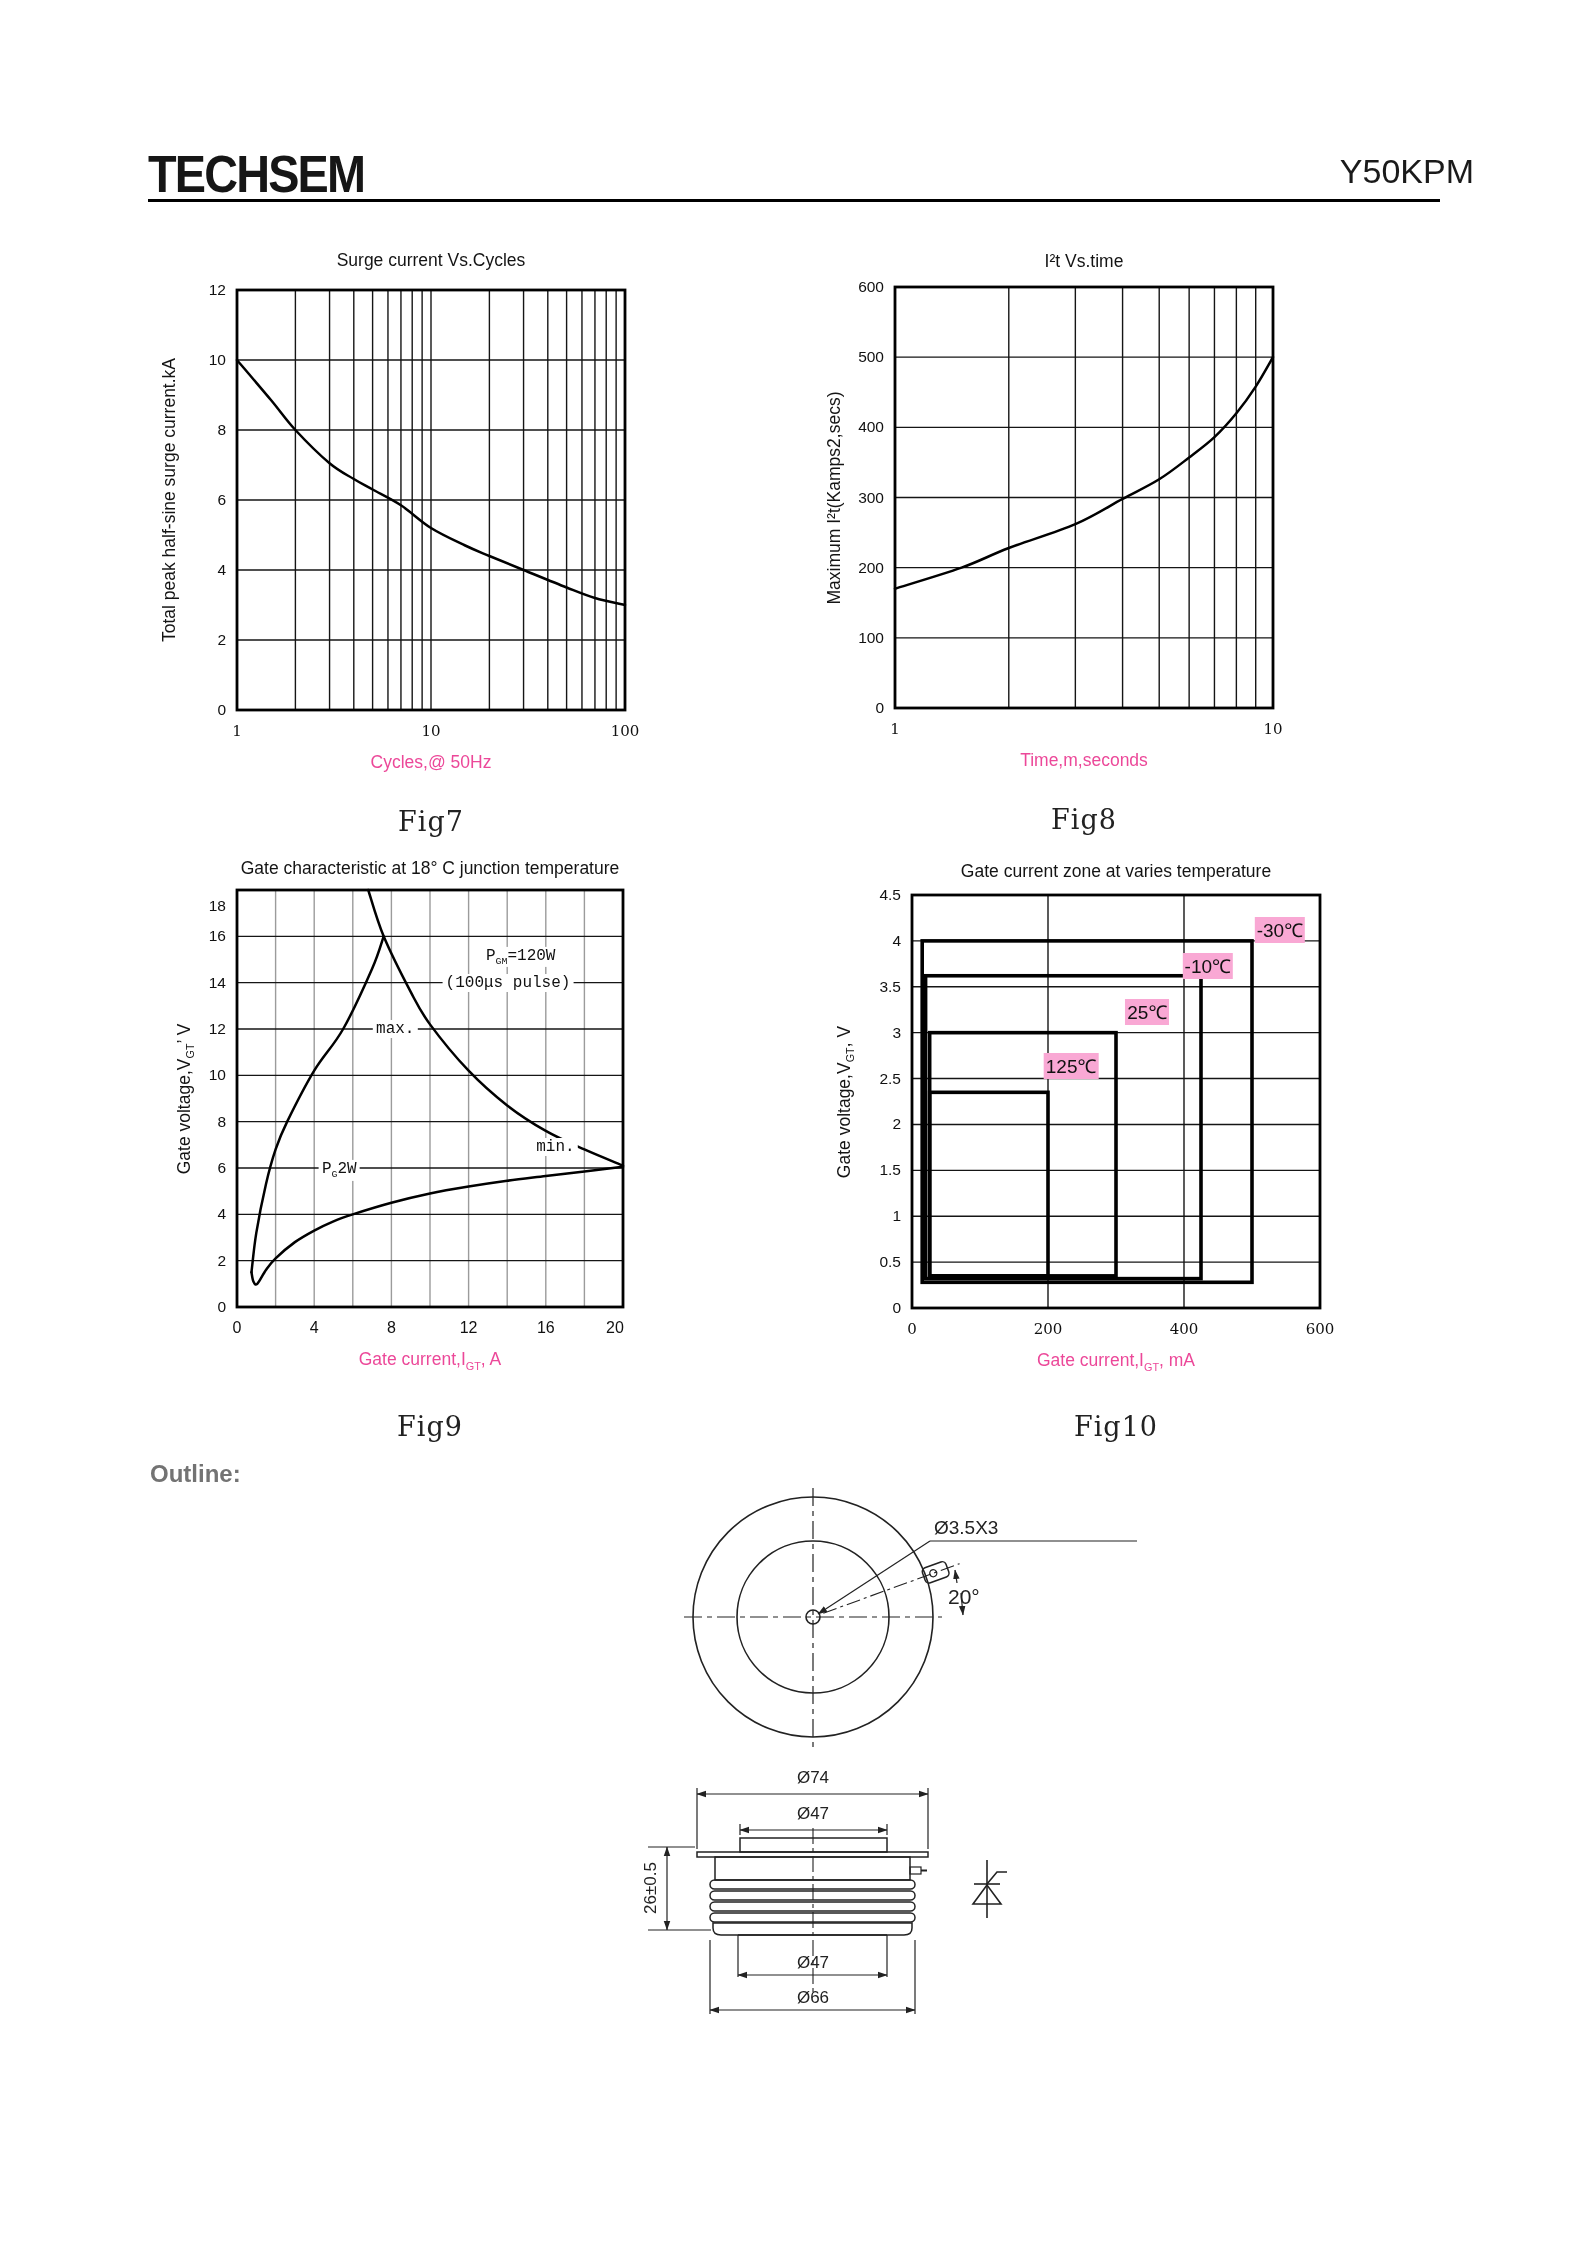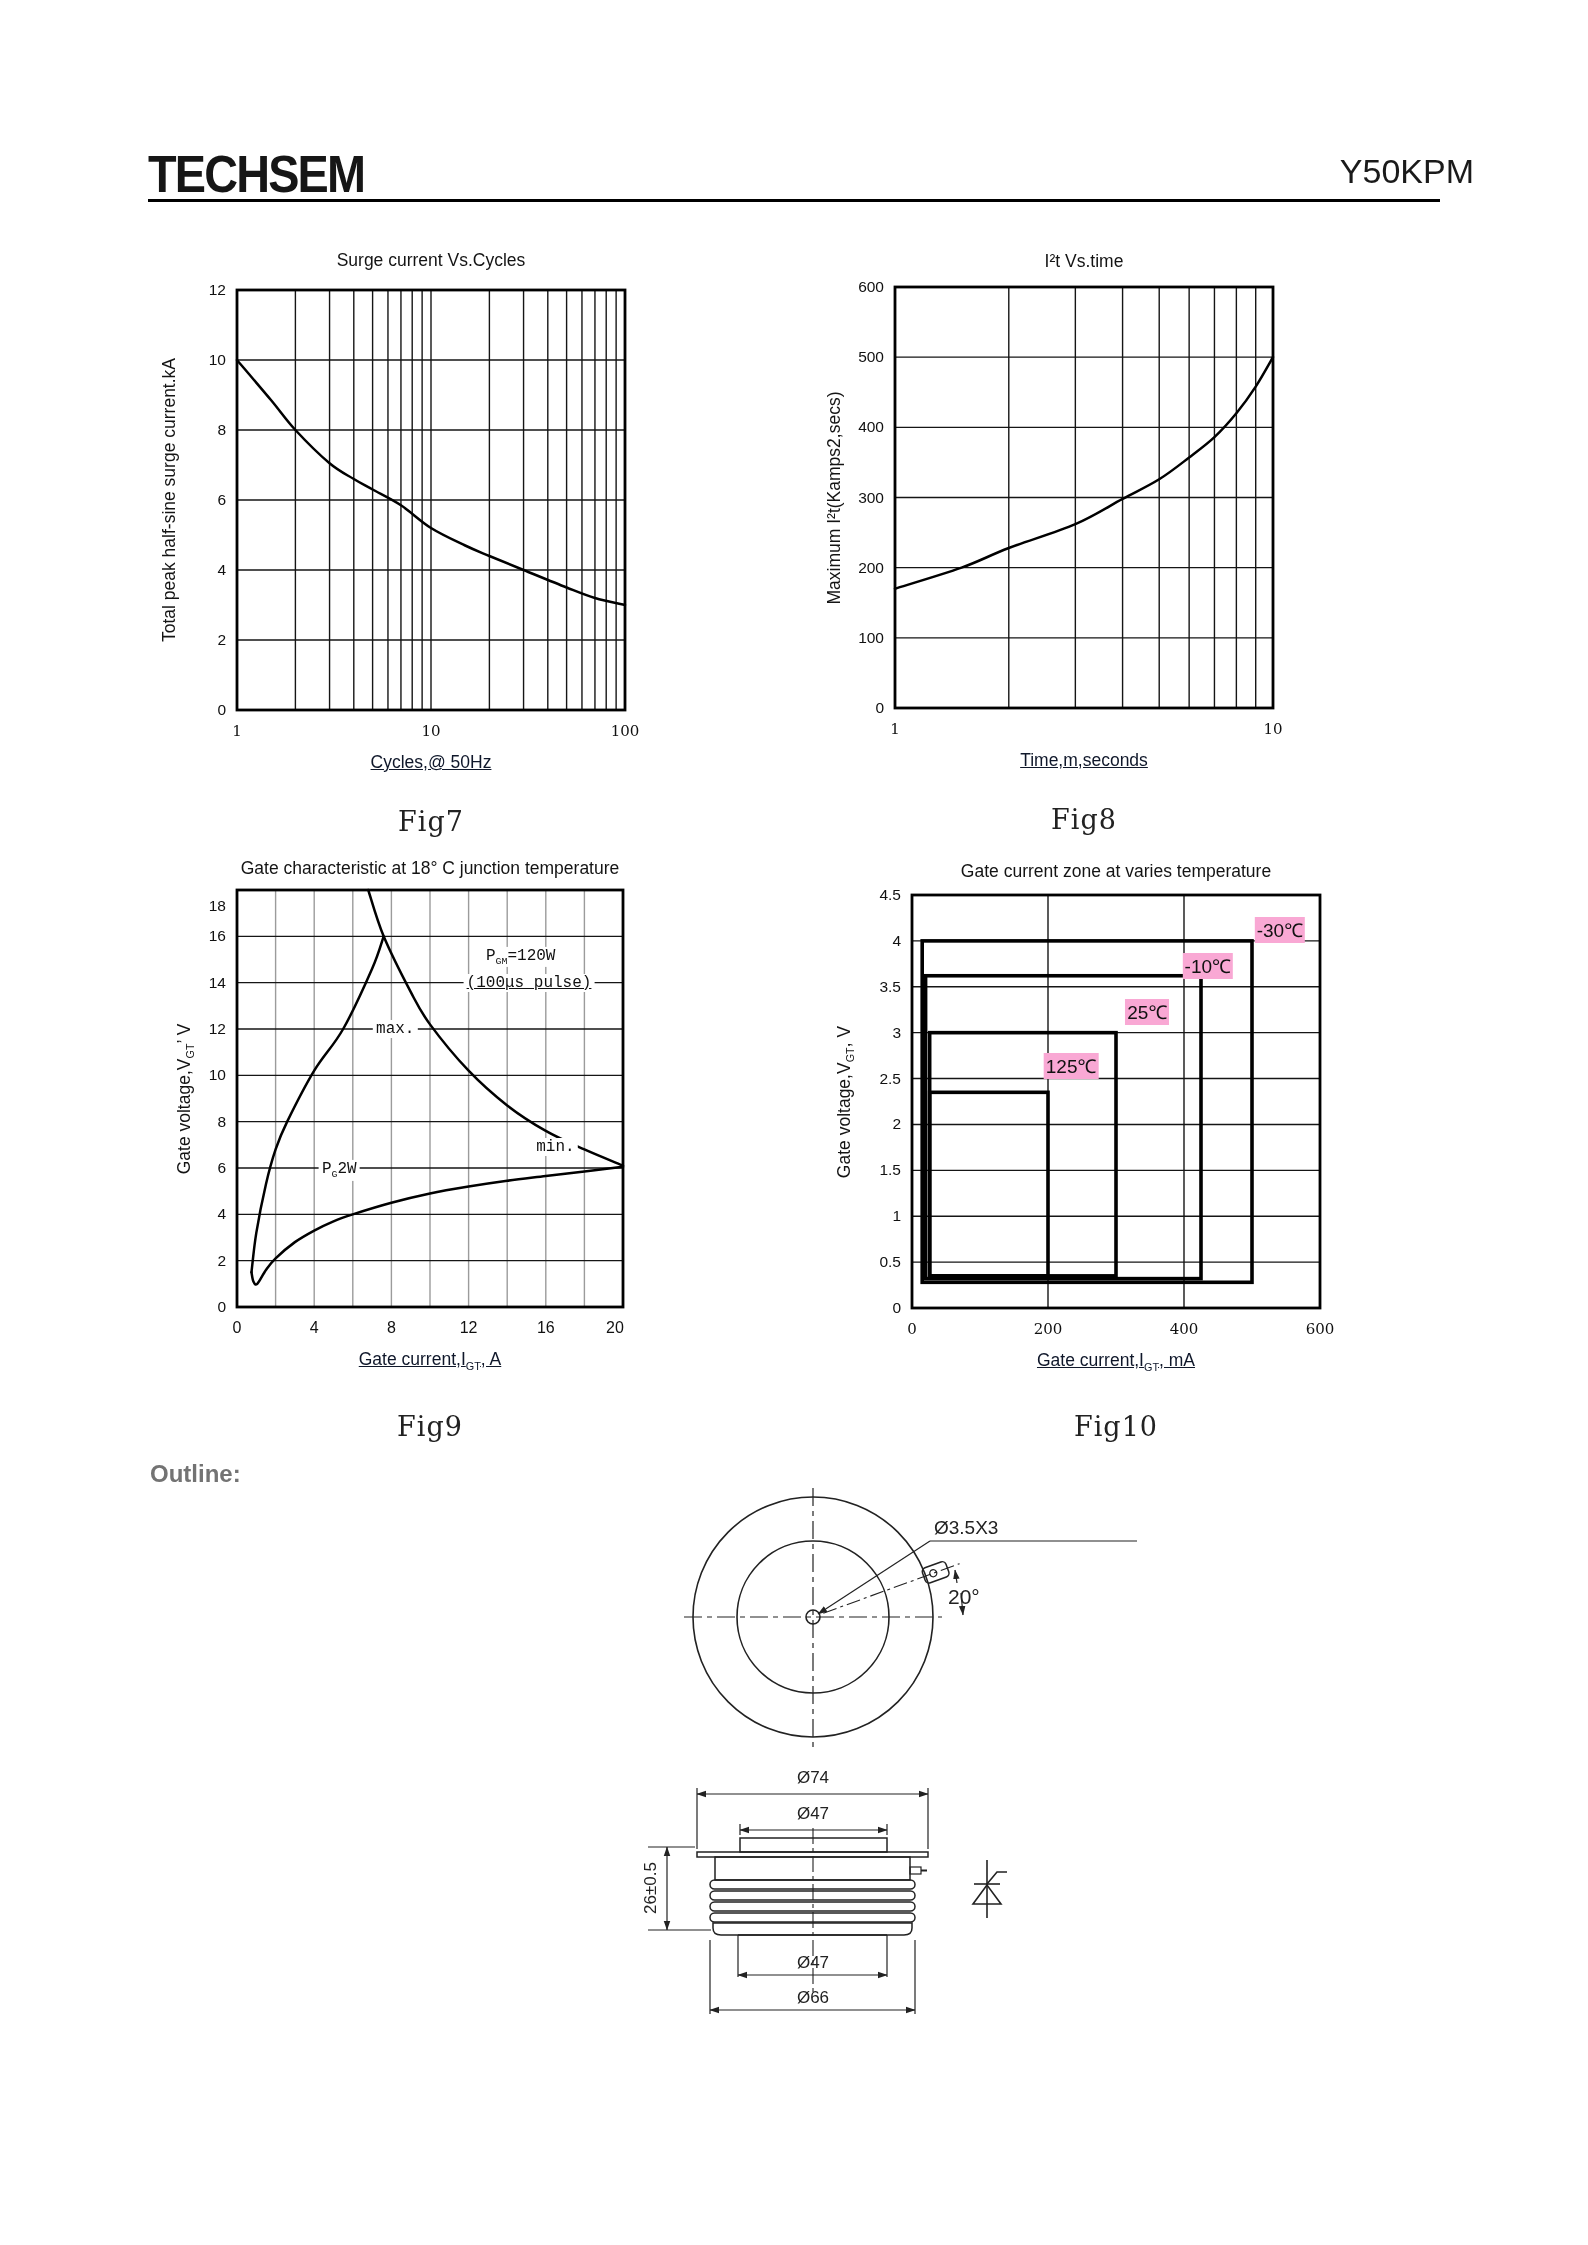--- a/index.html
+++ b/index.html
@@ -12,21 +12,21 @@
   .hrule{position:absolute;left:148px;top:199px;width:1292px;height:3px;background:#000;}
 
   
   .fig{position:absolute;}
   .fig svg.plot{position:absolute;left:0;top:0;overflow:visible;}
   .fig .title{position:absolute;left:50%;top:var(--ttop,-36px);transform:translateX(-50%);
               white-space:nowrap;font-size:17.5px;color:#141414;}
   .fig .caption{position:absolute;left:50%;top:calc(100% + var(--cap,96px));transform:translateX(-50%);
                 font-family:"DejaVu Serif",serif;font-size:27px;letter-spacing:1px;color:#222;}
   .fig .xlabel{position:absolute;left:50%;top:calc(100% + 42px);transform:translateX(-50%);
-               white-space:nowrap;font-size:17.5px;color:#0f172a;text-decoration:underline;}
+               white-space:nowrap;font-size:17.5px;color:#ec4899;}
   .fig .ylabel{position:absolute;left:var(--ylx,-64px);top:50%;
                transform:translate(-50%,-50%) rotate(-90deg);white-space:nowrap;
                font-size:17.5px;color:#141414;}
   sub{font-size:.62em;}
   .xtick{position:absolute;transform:translate(-50%,0);font-size:15px;color:#111;white-space:nowrap;}
   .ytick{position:absolute;transform:translate(-100%,-50%);font-size:15.5px;color:#111;white-space:nowrap;}
   [data-fig="fig7"] .xtick,[data-fig="fig8"] .xtick,[data-fig="fig10"] .xtick{
       font-family:"DejaVu Serif",serif;font-size:15px;}
   [data-fig="fig9"] .xtick{font-size:16px;}
   .ann{position:absolute;transform:translate(-50%,-50%);background:#fff;padding:0 3px;
@@ -162,21 +162,21 @@
       <span class="ytick" style="left: -11px; top: 370.667px;">2</span>
       <span class="ytick" style="left: -11px; top: 324.333px;">4</span>
       <span class="ytick" style="left: -11px; top: 278px;">6</span>
       <span class="ytick" style="left: -11px; top: 231.667px;">8</span>
       <span class="ytick" style="left: -11px; top: 185.333px;">10</span>
       <span class="ytick" style="left: -11px; top: 139px;">12</span>
       <span class="ytick" style="left: -11px; top: 92.6667px;">14</span>
       <span class="ytick" style="left: -11px; top: 46.3333px;">16</span>
       <span class="ytick" style="left: -11px; top: 16px;">18</span>
       <span class="ann" style="left: 283.71px; top: 67.1833px;">P<sub>GM</sub>=120W</span>
-      <span class="ann" style="left: 292px; top: 92.6667px; text-decoration: underline;">(100μs pulse)</span>
+      <span class="ann" style="left: 271px; top: 92.6667px;">(100μs pulse)</span>
       <span class="ann" style="left: 158.26px; top: 139px;">max.</span>
       <span class="ann" style="left: 318.45px; top: 257.15px;">min.</span>
       <span class="ann" style="left: 102.29px; top: 280.317px;">P<sub>G</sub>2W</span>
     </div>
 
   <div class="fig" data-fig="fig10" style="left:912px;top:895px;width:408px;height:413px;--ttop:-34px;--ylx:-67px;--cap:103px;">
     <div class="title">Gate current zone at varies temperature</div>
     <div class="ylabel"><span>Gate voltage,V</span><sub>GT</sub><span>,  V</span></div>
     <svg class="plot" width="408" height="413">
         <line x1="136" y1="0" x2="136" y2="413" stroke="#151515" stroke-width="1.4"></line>

